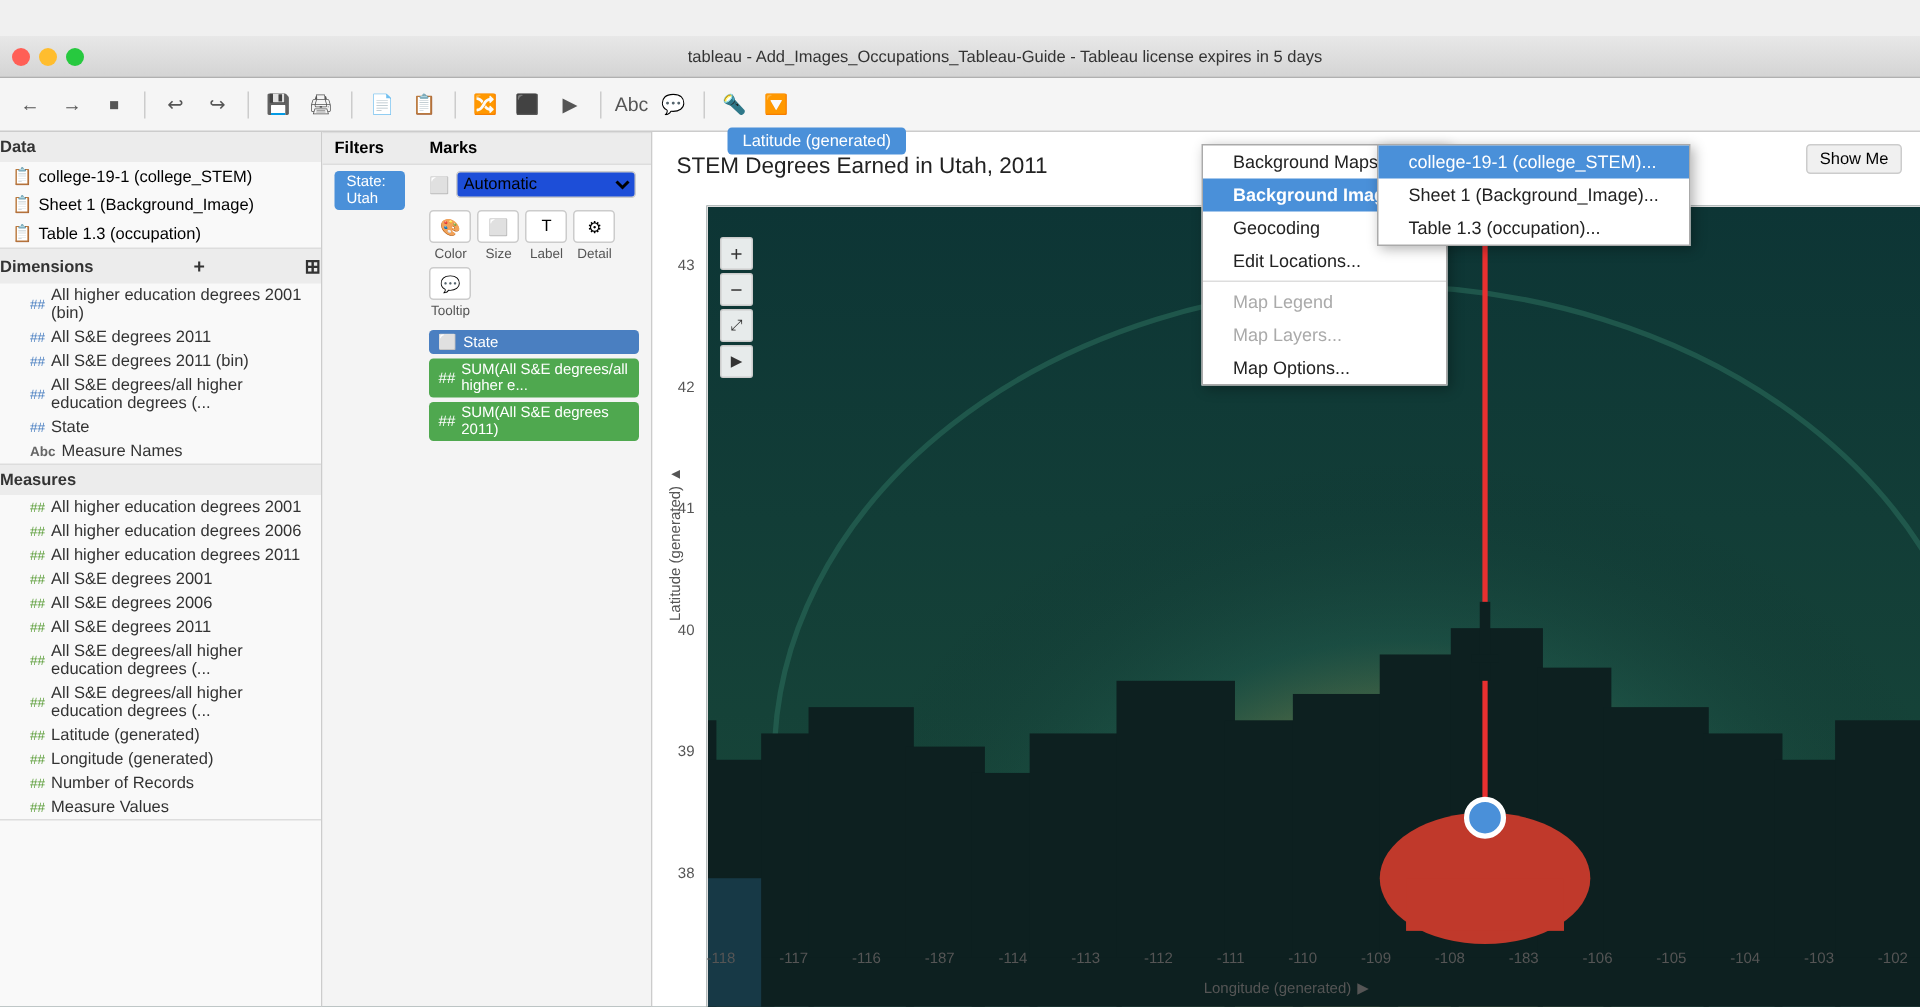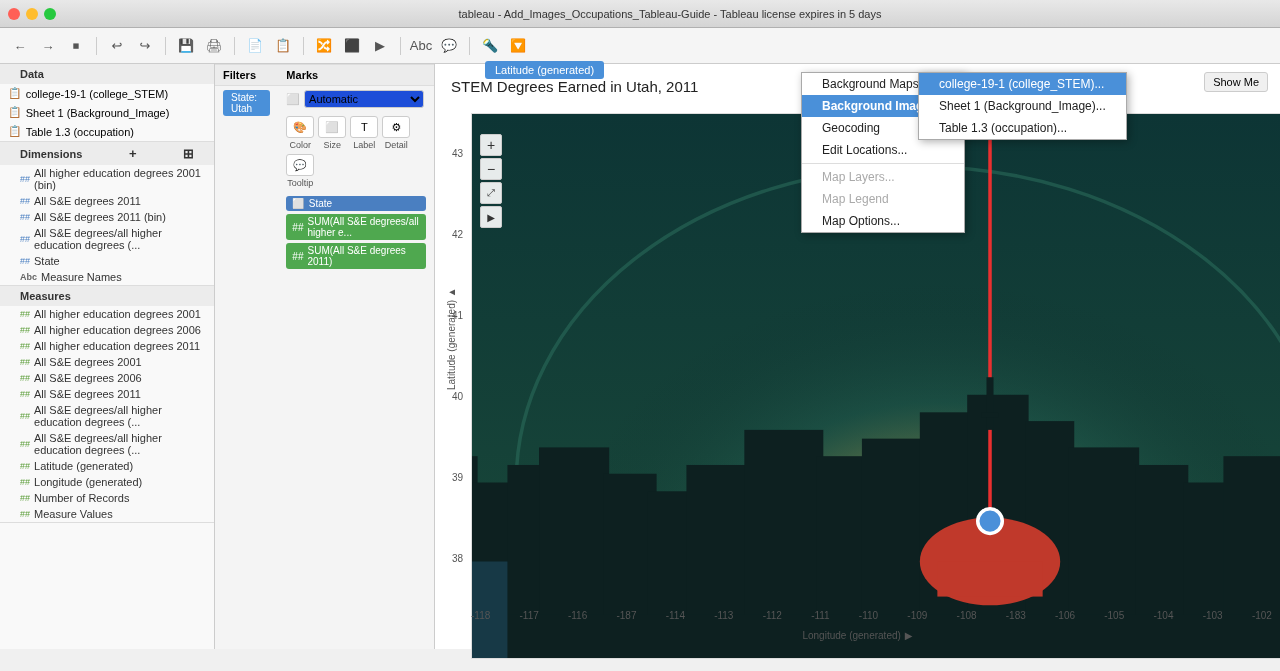--- a/index.html
+++ b/index.html
@@ -7,20 +7,21 @@
 
     
     .title-bar {
       height: 28px;
       background: linear-gradient(180deg, #e8e8e8 0%, #d4d4d4 100%);
       display: flex;
       align-items: center;
       padding: 0 8px;
       border-bottom: 1px solid #b0b0b0;
       position: relative;
+      margin-top: 24px;
     }
     .title-bar-buttons { display: flex; gap: 6px; margin-right: 12px; }
     .tb-btn { width: 12px; height: 12px; border-radius: 50%; border: none; cursor: pointer; }
     .tb-close { background: #ff5f56; }
     .tb-min { background: #ffbd2e; }
     .tb-max { background: #27c93f; }
     .title-bar-title { flex: 1; text-align: center; font-size: 11px; color: #333; font-weight: 500; }
 
     
     .toolbar {
@@ -52,21 +53,21 @@
       background: #f9f9f9;
       border-right: 1px solid #ccc;
       display: flex;
       flex-direction: column;
       overflow: hidden;
     }
     .sidebar-section {
       border-bottom: 1px solid #ddd;
     }
     .sidebar-section-header {
-      padding: 4px 20px;
+      padding: 4px 0;
       font-size: 11px;
       font-weight: 600;
       color: #333;
       background: #ececec;
       display: flex;
       align-items: center;
       justify-content: space-between;
       text-align: center;
     }
     .sidebar-item {
@@ -597,24 +598,24 @@
       </div>
       <div class="context-menu-item">
         <span>Geocoding</span>
         <span class="submenu-arrow">▶</span>
       </div>
       <div class="context-menu-item">
         <span>Edit Locations...</span>
       </div>
       <div class="context-menu-sep"></div>
       <div class="context-menu-item disabled">
+        <span>Map Legend</span>
+      </div>
+      <div class="context-menu-item disabled">
         <span>Map Layers...</span>
-      </div>
-      <div class="context-menu-item disabled">
-        <span>Map Legend</span>
       </div>
       <div class="context-menu-item">
         <span>Map Options...</span>
       </div>
     </div>
 
     <div class="submenu" style="top:8px; left:483px;">
       <div class="submenu-item highlighted">
         <span>college-19-1 (college_STEM)...</span>
       </div>

